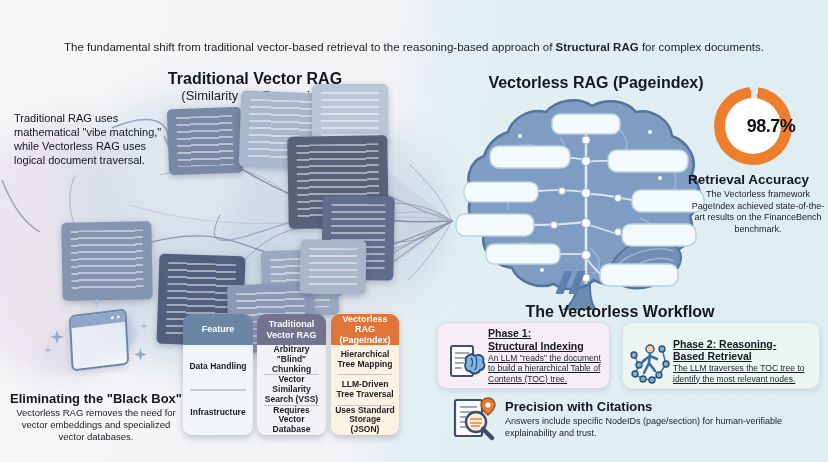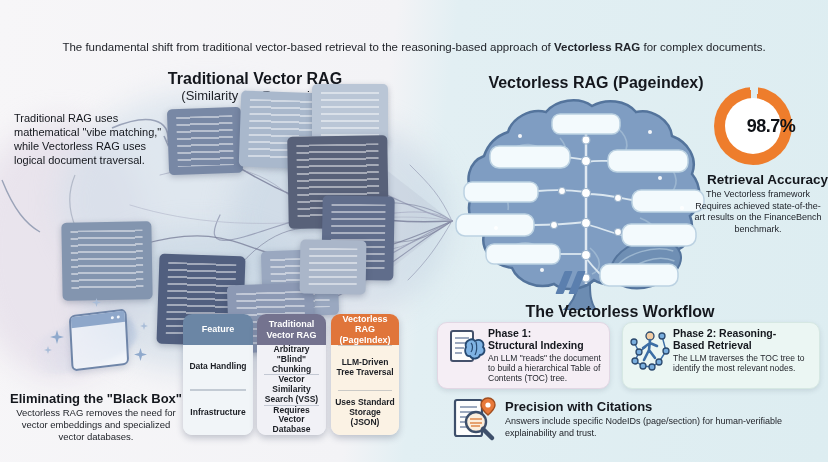--- a/index.html
+++ b/index.html
@@ -28,28 +28,28 @@
 
   
   .chunk { position:absolute; border-radius:5px; box-shadow:0 2px 6px rgba(40,50,80,.28); }
   .chunk::before { content:""; position:absolute; inset:8px 9px;
     background:repeating-linear-gradient(180deg, rgba(255,255,255,.55) 0 2px, transparent 2px 7px); opacity:.85; }
 
   
   .ring { top:87px; left:714px; width:78px; height:78px; border-radius:50%; display:flex; align-items:center; justify-content:center; }
   .ring-hole { width:56px; height:56px; border-radius:50%; background:#ffffff; display:flex; align-items:center; justify-content:center; }
   .ring-value { font-size:18px; font-weight:700; color:#0e1116; letter-spacing:-0.5px;margin-left:36px; }
-  .stat-label { top:172px; left:688px; width:140px; text-align:right; font-size:13.5px; font-weight:700; color:#14171d; }
+  .stat-label { top:172px; left:688px; width:140px; text-align:left; font-size:13.5px; font-weight:700; color:#14171d; }
   .stat-desc { top:189px; left:690px; width:136px; text-align:center; font-size:9px; line-height:1.3; color:#1c1f26; }
 
   
   .wf-title { top:303px; left:470px; width:300px; text-align:center; font-size:16px; font-weight:700; color:#14171d; }
   .bars-icon span { display:inline-block; width:8px; height:23px; background:#5b7fae; transform:skewX(-22deg); margin-right:5px; border-radius:1px; }
-  .phase-card { position:absolute; top:322px; height:67px; border-radius:10px; display:flex; align-items:flex-start; padding:4px 6px 4px 4px;
-    box-shadow:0 2px 5px rgba(60,80,100,.15); }
+  .phase-card { position:absolute; top:322px; height:67px; border-radius:10px; display:flex; align-items:flex-end; padding:4px 6px 4px 4px;
+    box-shadow:0 2px 5px rgba(60,80,100,.15);text-decoration:underline; }
   .phase1 { left:437px; width:173px; background:#f5eef5; border:1px solid #e2d7e4; }
   .phase2 { left:622px; width:198px; background:#ebf6f3; border:1px solid #d6e8e3; }
   .phase-icon { flex:0 0 46px; display:flex; align-items:center; justify-content:center; }
   .phase-title { font-size:10.5px; font-weight:700; line-height:1.18; color:#14171d; white-space:pre-line; }
   .phase-desc { font-size:8.5px; line-height:1.22; color:#23262c; margin-top:1px; }
 
   .cit-title { top:399px; left:505px; font-size:13px; font-weight:700; color:#14171d; }
   .cit-desc { top:416px; left:505px; width:310px; font-size:9px; line-height:1.3; color:#22252b; }
 
   
@@ -75,21 +75,21 @@
 </head>
 <body>
 
 <div id="canvas">
 
   <div class="blob" style="left:-30px; top:120px; width:180px; height:260px; background:rgba(222,214,228,.55);"></div>
   <div class="blob" style="left:60px; top:90px; width:300px; height:220px; background:rgba(208,222,234,.6);"></div>
   <div class="blob" style="left:230px; top:120px; width:220px; height:200px; background:rgba(196,212,226,.55);"></div>
   <div class="blob" style="left:80px; top:230px; width:240px; height:140px; background:rgba(188,206,222,.45);"></div>
 
-  <div class="abs subtitle"><span>The fundamental shift from traditional vector-based retrieval to the reasoning-based approach of </span><b>Vectorless RAG</b><span> for complex documents.</span></div>
+  <div class="abs subtitle"><span>The fundamental shift from traditional vector-based retrieval to the reasoning-based approach of </span><b>Structural RAG</b><span> for complex documents.</span></div>
 
   <div class="abs left-head">
     <div class="l1">Traditional Vector RAG</div>
     <div class="l2">(Similarity vs. Reasoning)</div>
   </div>
 
   <div class="abs annotation">Traditional RAG uses mathematical "vibe matching," while Vectorless RAG uses logical document traversal.</div>
   <svg class="abs" style="left:0; top:90px;" width="250" height="220">
     <path d="M112,38 C150,22 170,30 168,52" fill="none" stroke="#9aa3b8" stroke-width="1.6"></path>
     <path d="M164,46 L168,55 L173,46" fill="none" stroke="#9aa3b8" stroke-width="1.6"></path>
@@ -188,21 +188,21 @@
         <circle cx="210" cy="80" r="2"></circle>
     </g>
   </svg>
 
   <div class="abs ring" style="background: conic-gradient(from 8deg, rgb(238, 125, 44) 0deg, rgb(238, 125, 44) 348deg, transparent 348deg, transparent 360deg);">
     <div class="ring-hole">
       <span class="ring-value">98.7%</span>
     </div>
   </div>
   <div class="abs stat-label">Retrieval Accuracy</div>
-  <div class="abs stat-desc">The Vectorless framework Requires achieved state-of-the-art results on the FinanceBench benchmark.</div>
+  <div class="abs stat-desc">The Vectorless framework PageIndex achieved state-of-the-art results on the FinanceBench benchmark.</div>
 
   <div class="abs bars-icon" style="left:560px; top:271px;"><span></span><span></span></div>
   <div class="abs wf-title">The Vectorless Workflow</div>
 
   <div class="phase-card phase1">
     <div class="phase-icon">
       <svg width="42" height="42" viewBox="0 0 42 42">
         <rect x="7" y="4" width="22" height="30" rx="2" fill="#fdfdfd" stroke="#44516b" stroke-width="2"></rect>
         <path d="M11,11 H25 M11,16 H25 M11,21 H20 M11,26 H18" stroke="#7c8dab" stroke-width="1.6"></path>
         <path d="M22,20 C20,14 28,10 31,14 C36,11 41,15 39,20 C42,23 40,28 36,28 C35,32 28,33 26,29 C22,30 20,24 22,20 Z" fill="#7fb3e4" stroke="#274a72" stroke-width="1.8"></path>
@@ -272,20 +272,21 @@
       <div class="tcell">Arbitrary "Blind" Chunking</div>
       <div class="tdiv"></div>
       <div class="tcell">Vector Similarity Search (VSS)</div>
       <div class="tdiv"></div>
       <div class="tcell">Requires Vector Database</div>
     </div>
   </div>
   <div class="tcol" style="left:331px; width:68px;">
     <div class="thead" style="background: rgb(224, 117, 58);">Vectorless RAG (PageIndex)</div>
     <div class="tbody tb-cream">
+      <div class="tcell">Hierarchical Tree Mapping</div>
       <div class="tdiv"></div>
       <div class="tcell">LLM-Driven Tree Traversal</div>
       <div class="tdiv"></div>
       <div class="tcell">Uses Standard Storage (JSON)</div>
     </div>
   </div>
 
   <div class="abs beam"></div>
   <div class="abs window-icon">
     <div class="window-bar">

